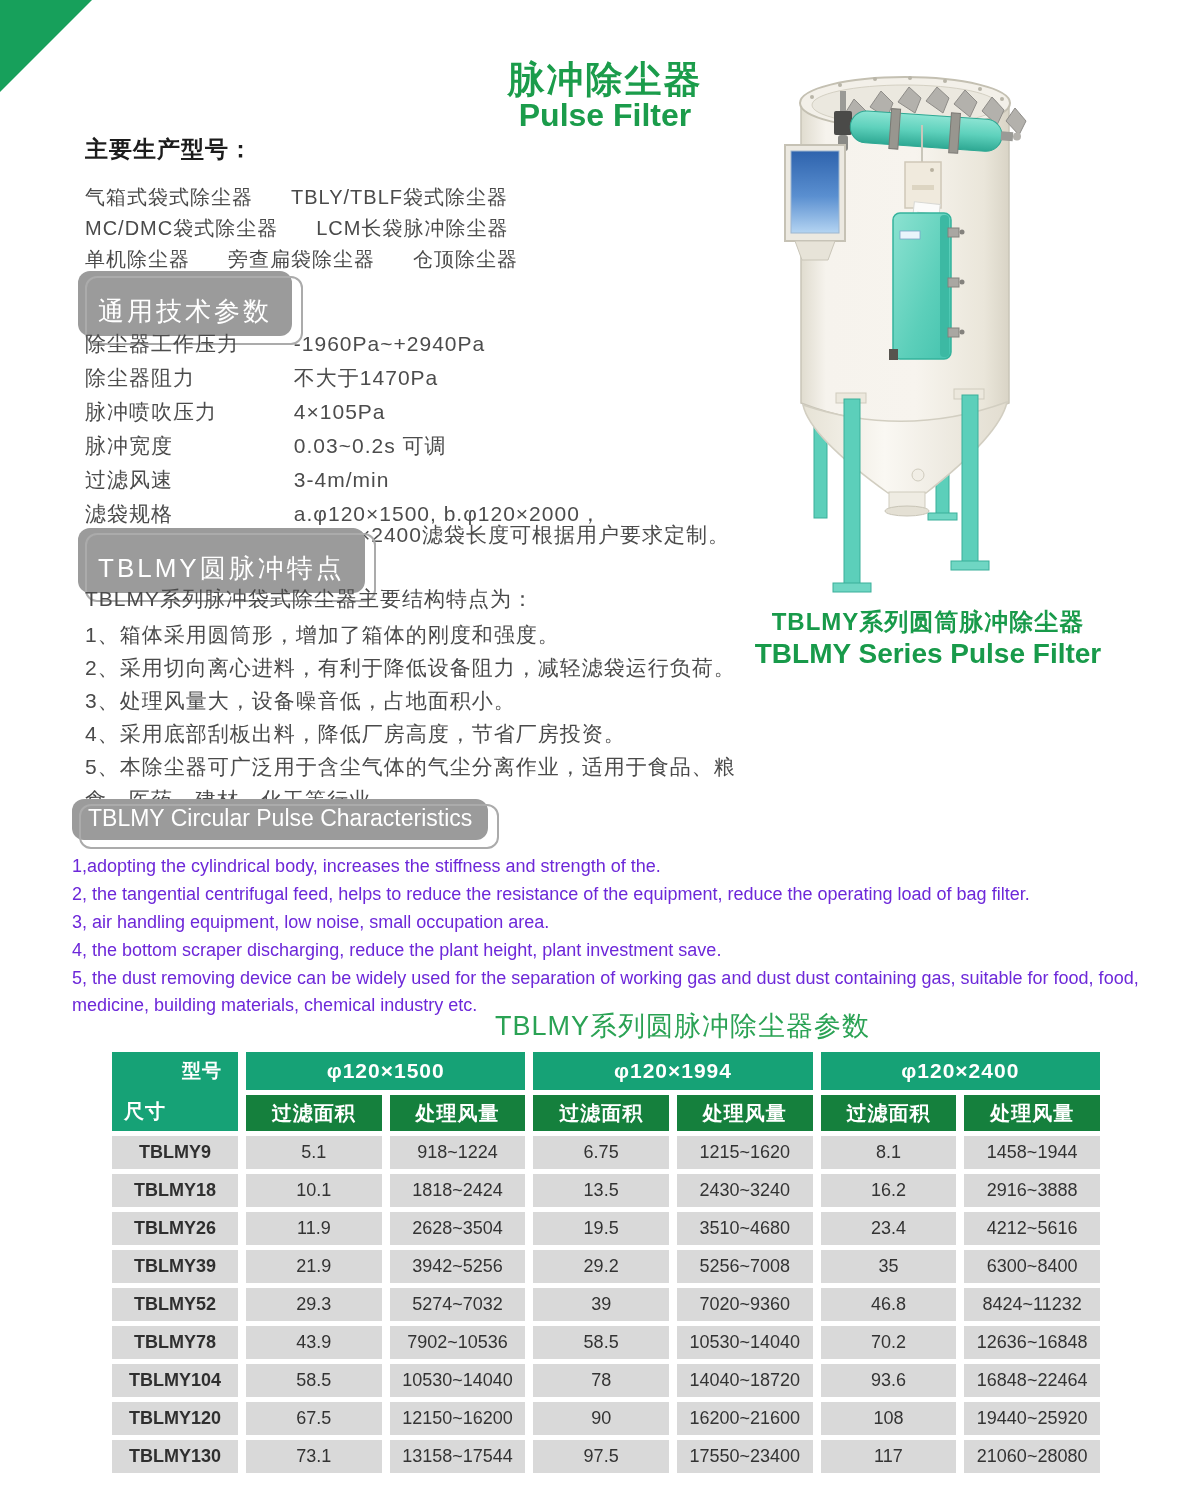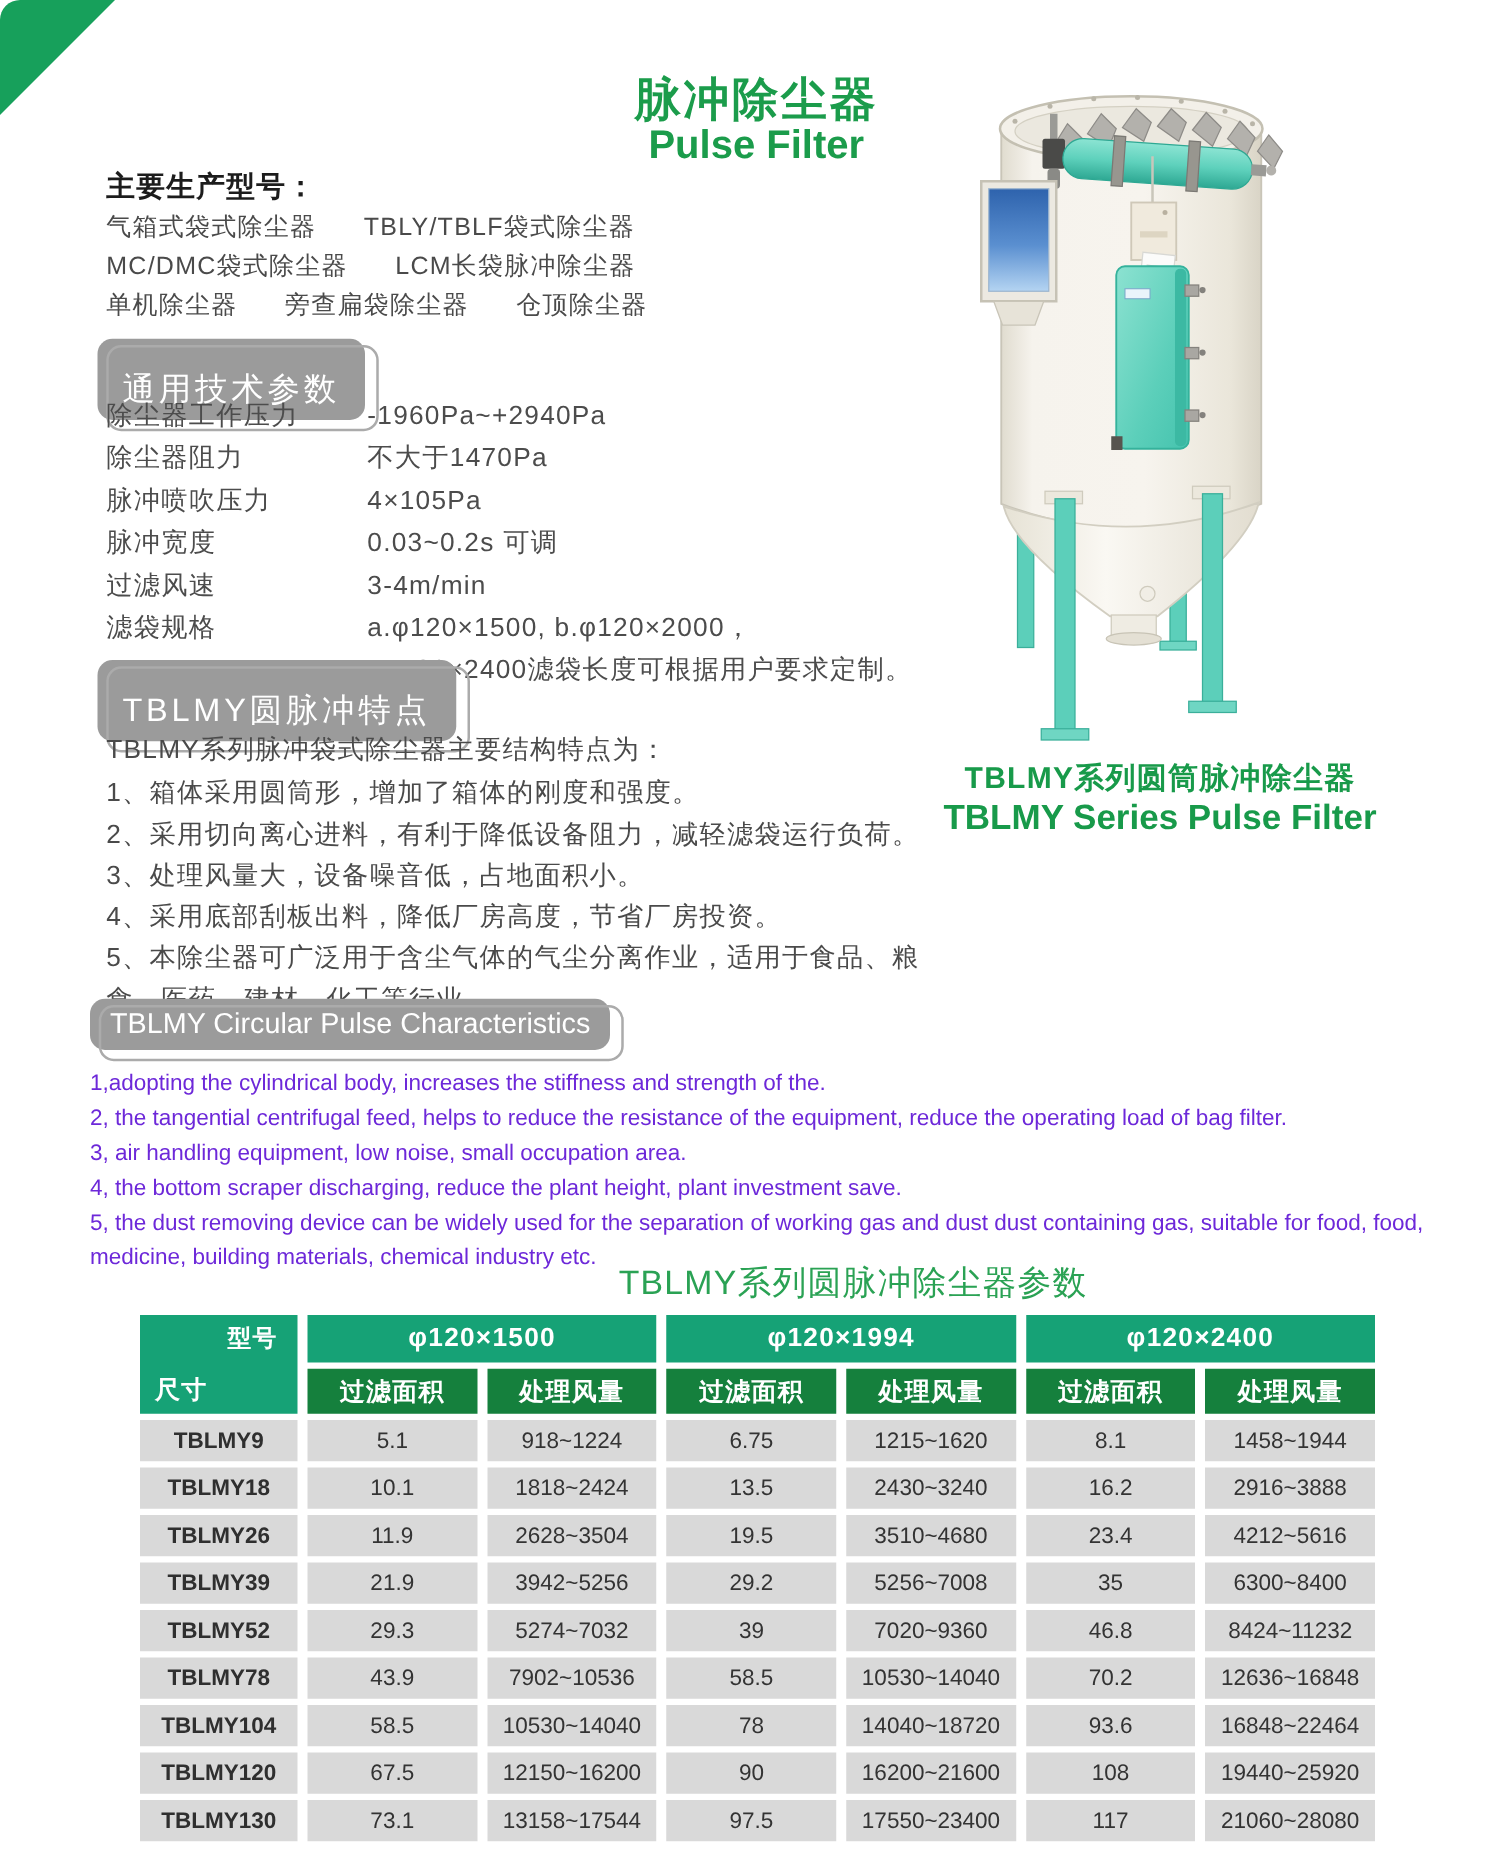--- a/index.html
+++ b/index.html
@@ -1,47 +1,47 @@
 <!DOCTYPE html>
 <html><head>
 <meta charset="utf-8">
 <style>
   html,body{margin:0;padding:0;background:#ffffff;}
   .page{
     position:relative;width:1200px;height:1496px;background:#ffffff;overflow:hidden;
-    font-family:"Liberation Sans","DejaVu Sans",sans-serif;color:#4a4a4a;border-radius:16px;
+    font-family:"Liberation Sans","DejaVu Sans",sans-serif;color:#4a4a4a;
   }
   .abs{position:absolute;}
 
   
   .corner{position:absolute;left:0;top:0;width:0;height:0;
     border-top:92px solid #17a05b;border-right:92px solid transparent;}
 
   
   .title-zh{left:430px;top:55px;width:350px;text-align:center;
     font-size:37px;font-weight:bold;color:#1b9c4b;letter-spacing:2px;}
   .title-en{left:430px;top:97px;width:350px;text-align:center;
     font-size:32px;font-weight:bold;color:#1b9c4b;}
 
   
   .models-heading{left:85px;top:134px;font-size:23px;font-weight:bold;color:#1c1c1c;letter-spacing:1px;}
-  .model-line{left:85px;font-size:20px;color:#4a4a4a;letter-spacing:1px;display:flex;gap:38px;white-space:nowrap;}
+  .model-line{left:85px;font-size:20px;color:#4a4a4a;letter-spacing:1px;display:flex;gap:38px;white-space:nowrap;margin-top:16px;}
   .model-line-1{top:168px;} .model-line-2{top:199px;} .model-line-3{top:230px;}
 
   
   .pill{position:absolute;background:#9b9b9b;color:#ffffff;border-radius:12px;
     padding:23px 20px 7px 20px;font-size:26px;letter-spacing:3px;z-index:0;white-space:nowrap;}
   .pill::after{content:"";position:absolute;top:5px;left:7px;width:100%;height:100%;
     border:2px solid #ababab;border-radius:12px;z-index:-1;}
   .pill-tech{left:78px;top:271px;}
   .pill-feat{left:78px;top:528px;}
   .pill-en{left:72px;top:799px;font-size:23px;letter-spacing:0px;padding:6px 16px 8px 16px;}
 
   
-  .param-row{position:absolute;left:85px;width:660px;font-size:21px;color:#4c4c4c;letter-spacing:1px;white-space:nowrap;}
+  .param-row{position:absolute;left:85px;width:660px;font-size:21px;color:#4c4c4c;letter-spacing:1px;white-space:nowrap;margin-top:12px;}
   .param-label{display:inline-block;width:202px;}
   .param-note{position:absolute;left:287px;font-size:21px;color:#4c4c4c;letter-spacing:1px;white-space:nowrap;}
 
   
   .feat-intro{left:85px;top:585px;font-size:21px;color:#4a4a4a;letter-spacing:1px;}
   .feat-item{position:absolute;left:85px;width:655px;font-size:21px;color:#4a4a4a;
     letter-spacing:1px;line-height:33px;}
 
   
   .feat-en-item{position:absolute;left:72px;width:1110px;font-size:18px;color:#6d28d9;line-height:27px;}

